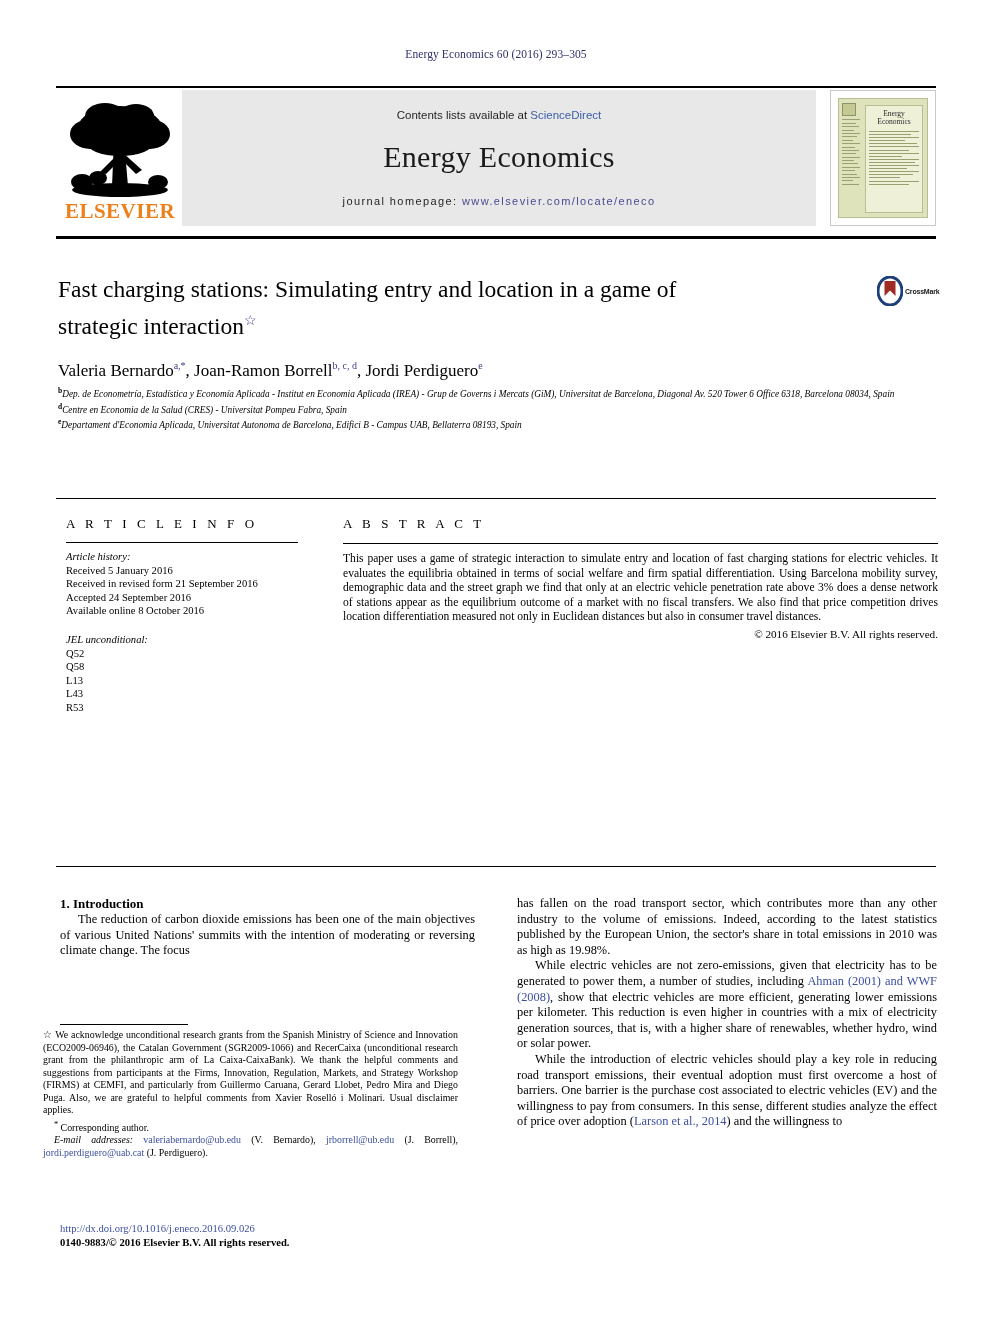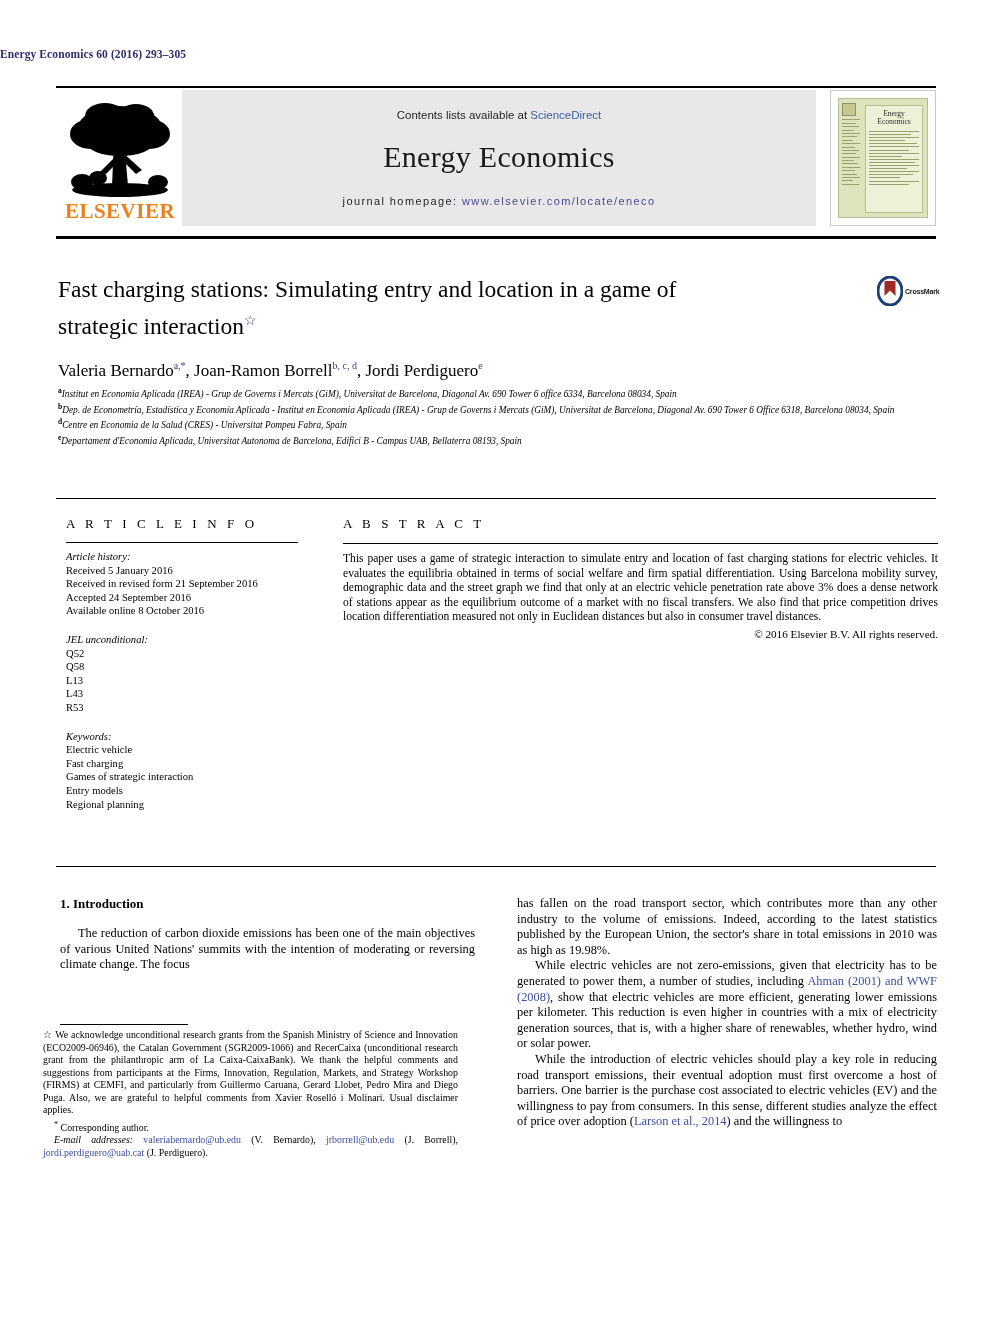--- a/index.html
+++ b/index.html
@@ -21,24 +21,24 @@
     width: 992px;
     height: 1323px;
   }
 
   
   .running-head {
     position: absolute;
     top: 48px;
     left: 0;
     width: 992px;
+    text-align: center;
     font-size: 11.5px;
     color: #2e2e6b;
     letter-spacing: .1px;
-    font-weight: bold;
   }
 
   
   .masthead {
     position: absolute;
     top: 86px;
     left: 56px;
     width: 880px;
     height: 140px;
   }
@@ -324,21 +324,20 @@
     position: absolute;
     left: 517px;
     top: 896px;
     width: 420px;
   }
   .section-title {
     font-family: "Liberation Serif", serif;
     font-weight: bold;
     font-size: 13px;
     color: #000;
-    margin-bottom: 14px;
   }
   .body-p {
     font-family: "Liberation Serif", serif;
     font-size: 12.4px;
     line-height: 15.6px;
     text-align: justify;
     color: #000;
     margin: 0;
   }
   .body-p.indent { text-indent: 18px; }
@@ -493,22 +492,21 @@
       <path d="M7.5 5 L18.5 5 L18.5 20 L13 14.5 L7.5 20 Z" fill="#9e2b24"></path>
     </svg>
     <span class="crossmark-label">CrossMark</span>
   </div>
 
   <div class="authors">
     <span>Valeria Bernardo<sup>a,</sup><sup>*</sup>, Joan-Ramon Borrell<sup>b, c, d</sup>, Jordi Perdiguero<sup>e</sup></span>
   </div>
 
   <div class="affiliations">
-    <div><sup>a</sup><span>Institut en Economia Aplicada (IREA) - Grup de Governs i Mercats (GiM), Universitat de Barcelona, Diagonal Av. 690 Tower 6 office 6334, Barcelona 08034, Spain</span></div>
-    <div><sup>b</sup><span>Dep. de Econometría, Estadística y Economía Aplicada - Institut en Economia Aplicada (IREA) - Grup de Governs i Mercats (GiM), Universitat de Barcelona, Diagonal Av. 690 Tower 6 Office 6318, Barcelona 08034, Spain</span></div>
+    <div><sup>b</sup><span>Dep. de Econometría, Estadística y Economía Aplicada - Institut en Economia Aplicada (IREA) - Grup de Governs i Mercats (GiM), Universitat de Barcelona, Diagonal Av. 520 Tower 6 Office 6318, Barcelona 08034, Spain</span></div>
     <div><sup>d</sup><span>Centre en Economia de la Salud (CRES) - Universitat Pompeu Fabra, Spain</span></div>
     <div><sup>e</sup><span>Departament d'Economia Aplicada, Universitat Autonoma de Barcelona, Edifici B - Campus UAB, Bellaterra 08193, Spain</span></div>
   </div>
 
   <div class="sec-rule-top"></div>
 
   <div class="info-col">
     <div class="head-label">A R T I C L E   I N F O</div>
     <div class="info-hr"></div>
     <div class="info-block">
@@ -521,28 +519,20 @@
     <div class="info-gap"></div>
     <div class="info-block">
       <div class="it">JEL unconditional:</div>
       <div>Q52</div>
       <div>Q58</div>
       <div>L13</div>
       <div>L43</div>
       <div>R53</div>
     </div>
     <div class="info-gap"></div>
-    <div class="info-block">
-      <div class="it">Keywords:</div>
-      <div>Electric vehicle</div>
-      <div>Fast charging</div>
-      <div>Games of strategic interaction</div>
-      <div>Entry models</div>
-      <div>Regional planning</div>
-    </div>
   </div>
 
   <div class="abstract-col">
     <div class="head-label">A B S T R A C T</div>
     <div class="abs-hr"></div>
     <div class="abs-text">This paper uses a game of strategic interaction to simulate entry and location of fast charging stations for electric vehicles. It evaluates the equilibria obtained in terms of social welfare and firm spatial differentiation. Using Barcelona mobility survey, demographic data and the street graph we find that only at an electric vehicle penetration rate above 3% does a dense network of stations appear as the equilibrium outcome of a market with no fiscal transfers. We also find that price competition drives location differentiation measured not only in Euclidean distances but also in consumer travel distances.</div>
     <div class="abs-copy">© 2016 Elsevier B.V. All rights reserved.</div>
   </div>
 
   <div class="sec-rule-bottom"></div>
@@ -572,14 +562,18 @@
       <span class="it">E-mail addresses:</span>
       <span class="mail">valeriabernardo@ub.edu</span>
       <span>(V. Bernardo)</span><span>,</span>
       <span class="mail">jrborrell@ub.edu</span>
       <span>(J. Borrell)</span><span>,</span>
       <span class="mail">jordi.perdiguero@uab.cat</span>
       <span>(J. Perdiguero)</span><span>.</span>
     </div>
   </div>
 
+  <div class="bottom-meta">
+    <div class="doi-link">http://dx.doi.org/10.1016/j.eneco.2016.09.026</div>
+    <div class="issn-line">0140-9883/© 2016 Elsevier B.V. All rights reserved.</div>
+  </div>
 
 </div>
 
 </body></html>

